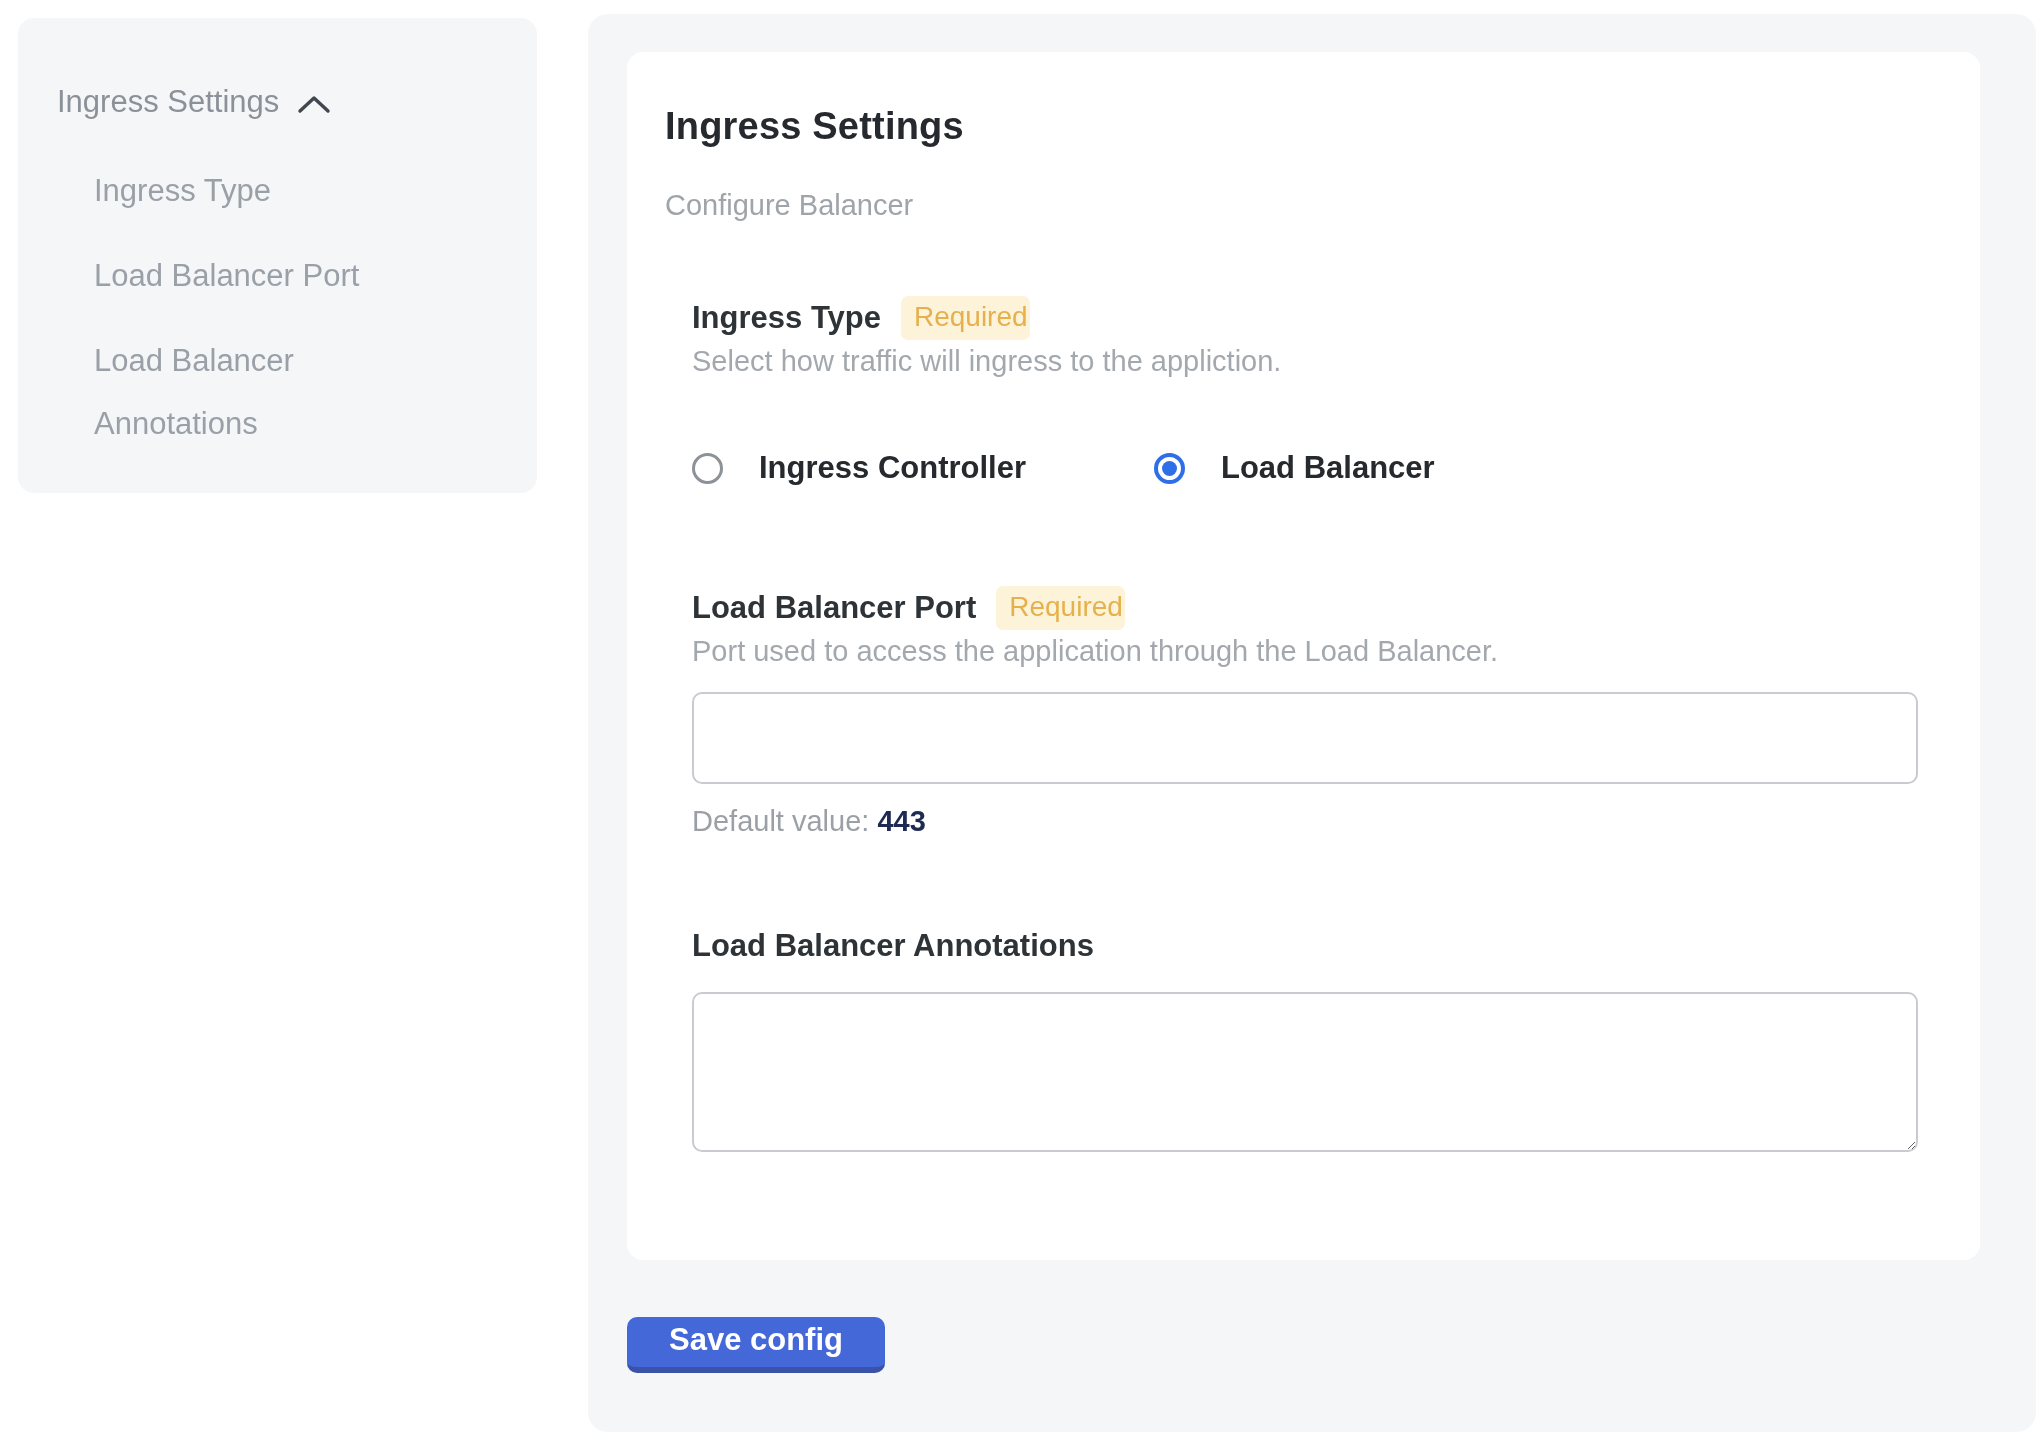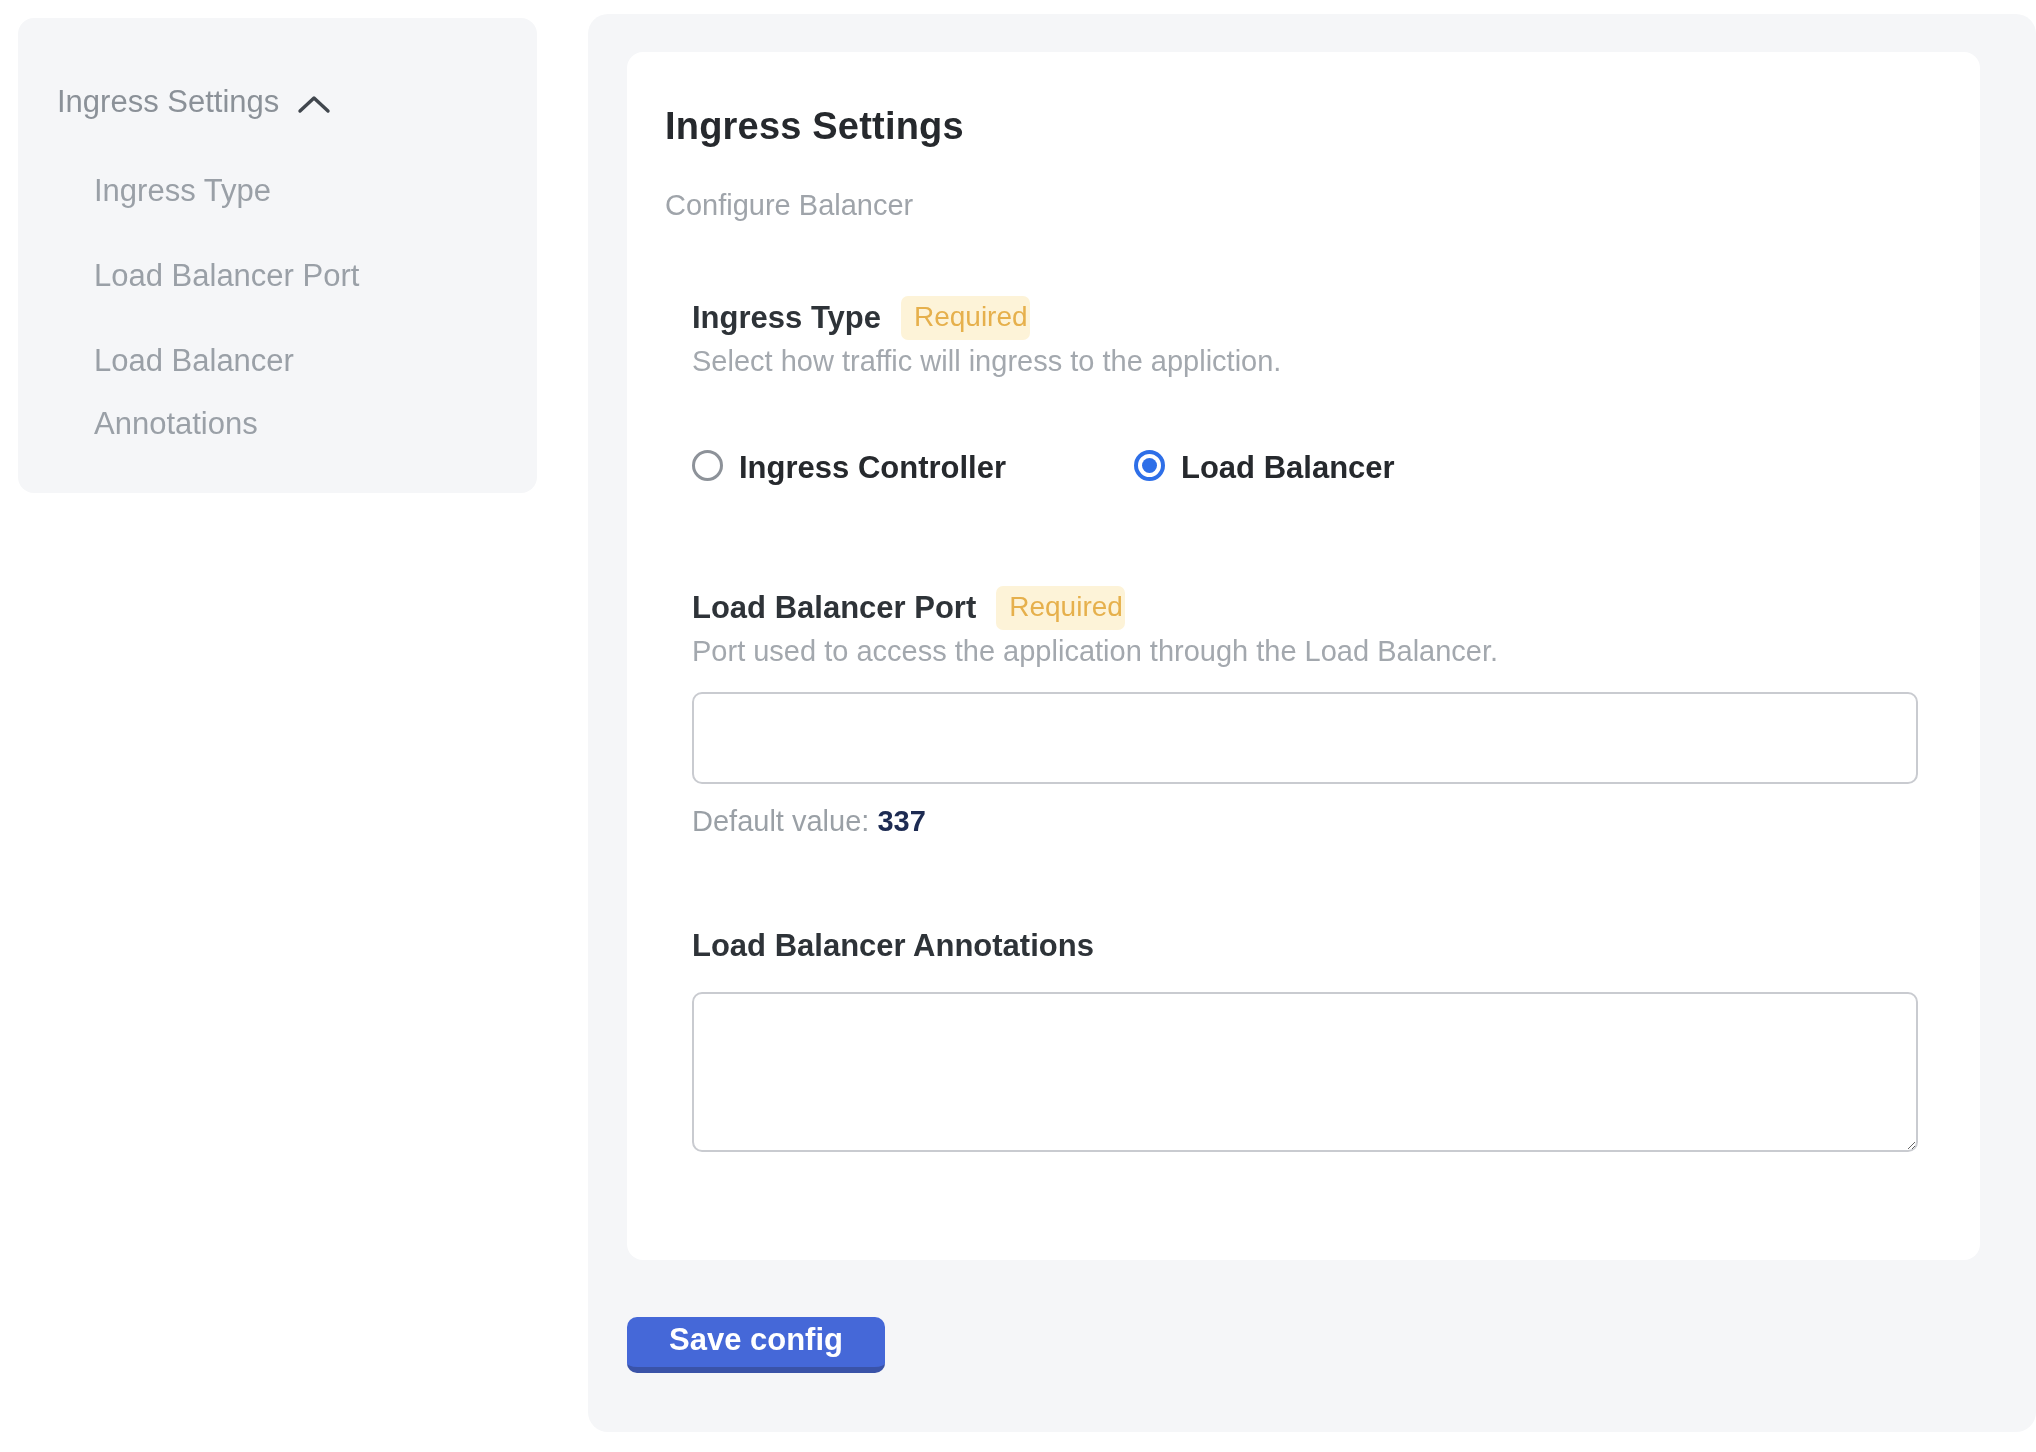--- a/index.html
+++ b/index.html
@@ -77,21 +77,21 @@
     padding: 6px 2px 8px 13px;
     border-radius: 7px;
   }
   .section-desc {
     margin-top: 4px;
     font-size: 29px; color: #a3a8ae; line-height: 34px;
   }
 
   
   .radio-row { display: flex; align-items: center; margin-top: 72px; }
-  .radio-option { display: flex; align-items: flex-start; gap: 16px; cursor: pointer; }
+  .radio-option { display: flex; align-items: center; gap: 36px; cursor: pointer; }
   .radio-option + .radio-option { margin-left: 128px; }
   .radio-circle {
     width: 31px; height: 31px; border-radius: 50%;
     border: 3px solid #8d9299; background: #ffffff;
     display: flex; align-items: center; justify-content: center;
     flex: 0 0 auto;
   }
   .radio-option.selected .radio-circle { border: 4px solid #2e6fe8; }
   .radio-dot { width: 15px; height: 15px; border-radius: 50%; background: transparent; }
   .radio-option.selected .radio-dot { background: #2e6fe8; }
@@ -192,21 +192,21 @@
 
     <div class="section sec-2">
       <div class="heading-row">
         <span class="section-heading">Load Balancer Port</span>
         <span class="badge">Required</span>
       </div>
       <div class="section-desc">Port used to access the application through the Load Balancer.</div>
       <input class="text-input" type="text" value="" style="">
       <div class="helper">
         <span>Default value:</span>
-        <b>337</b>
+        <b>443</b>
       </div>
     </div>
 
     <div class="section sec-3">
       <div class="heading-row">
         <span class="section-heading">Load Balancer Annotations</span>
       </div>
       <textarea class="text-area" style=""></textarea>
     </div>
   </section>

